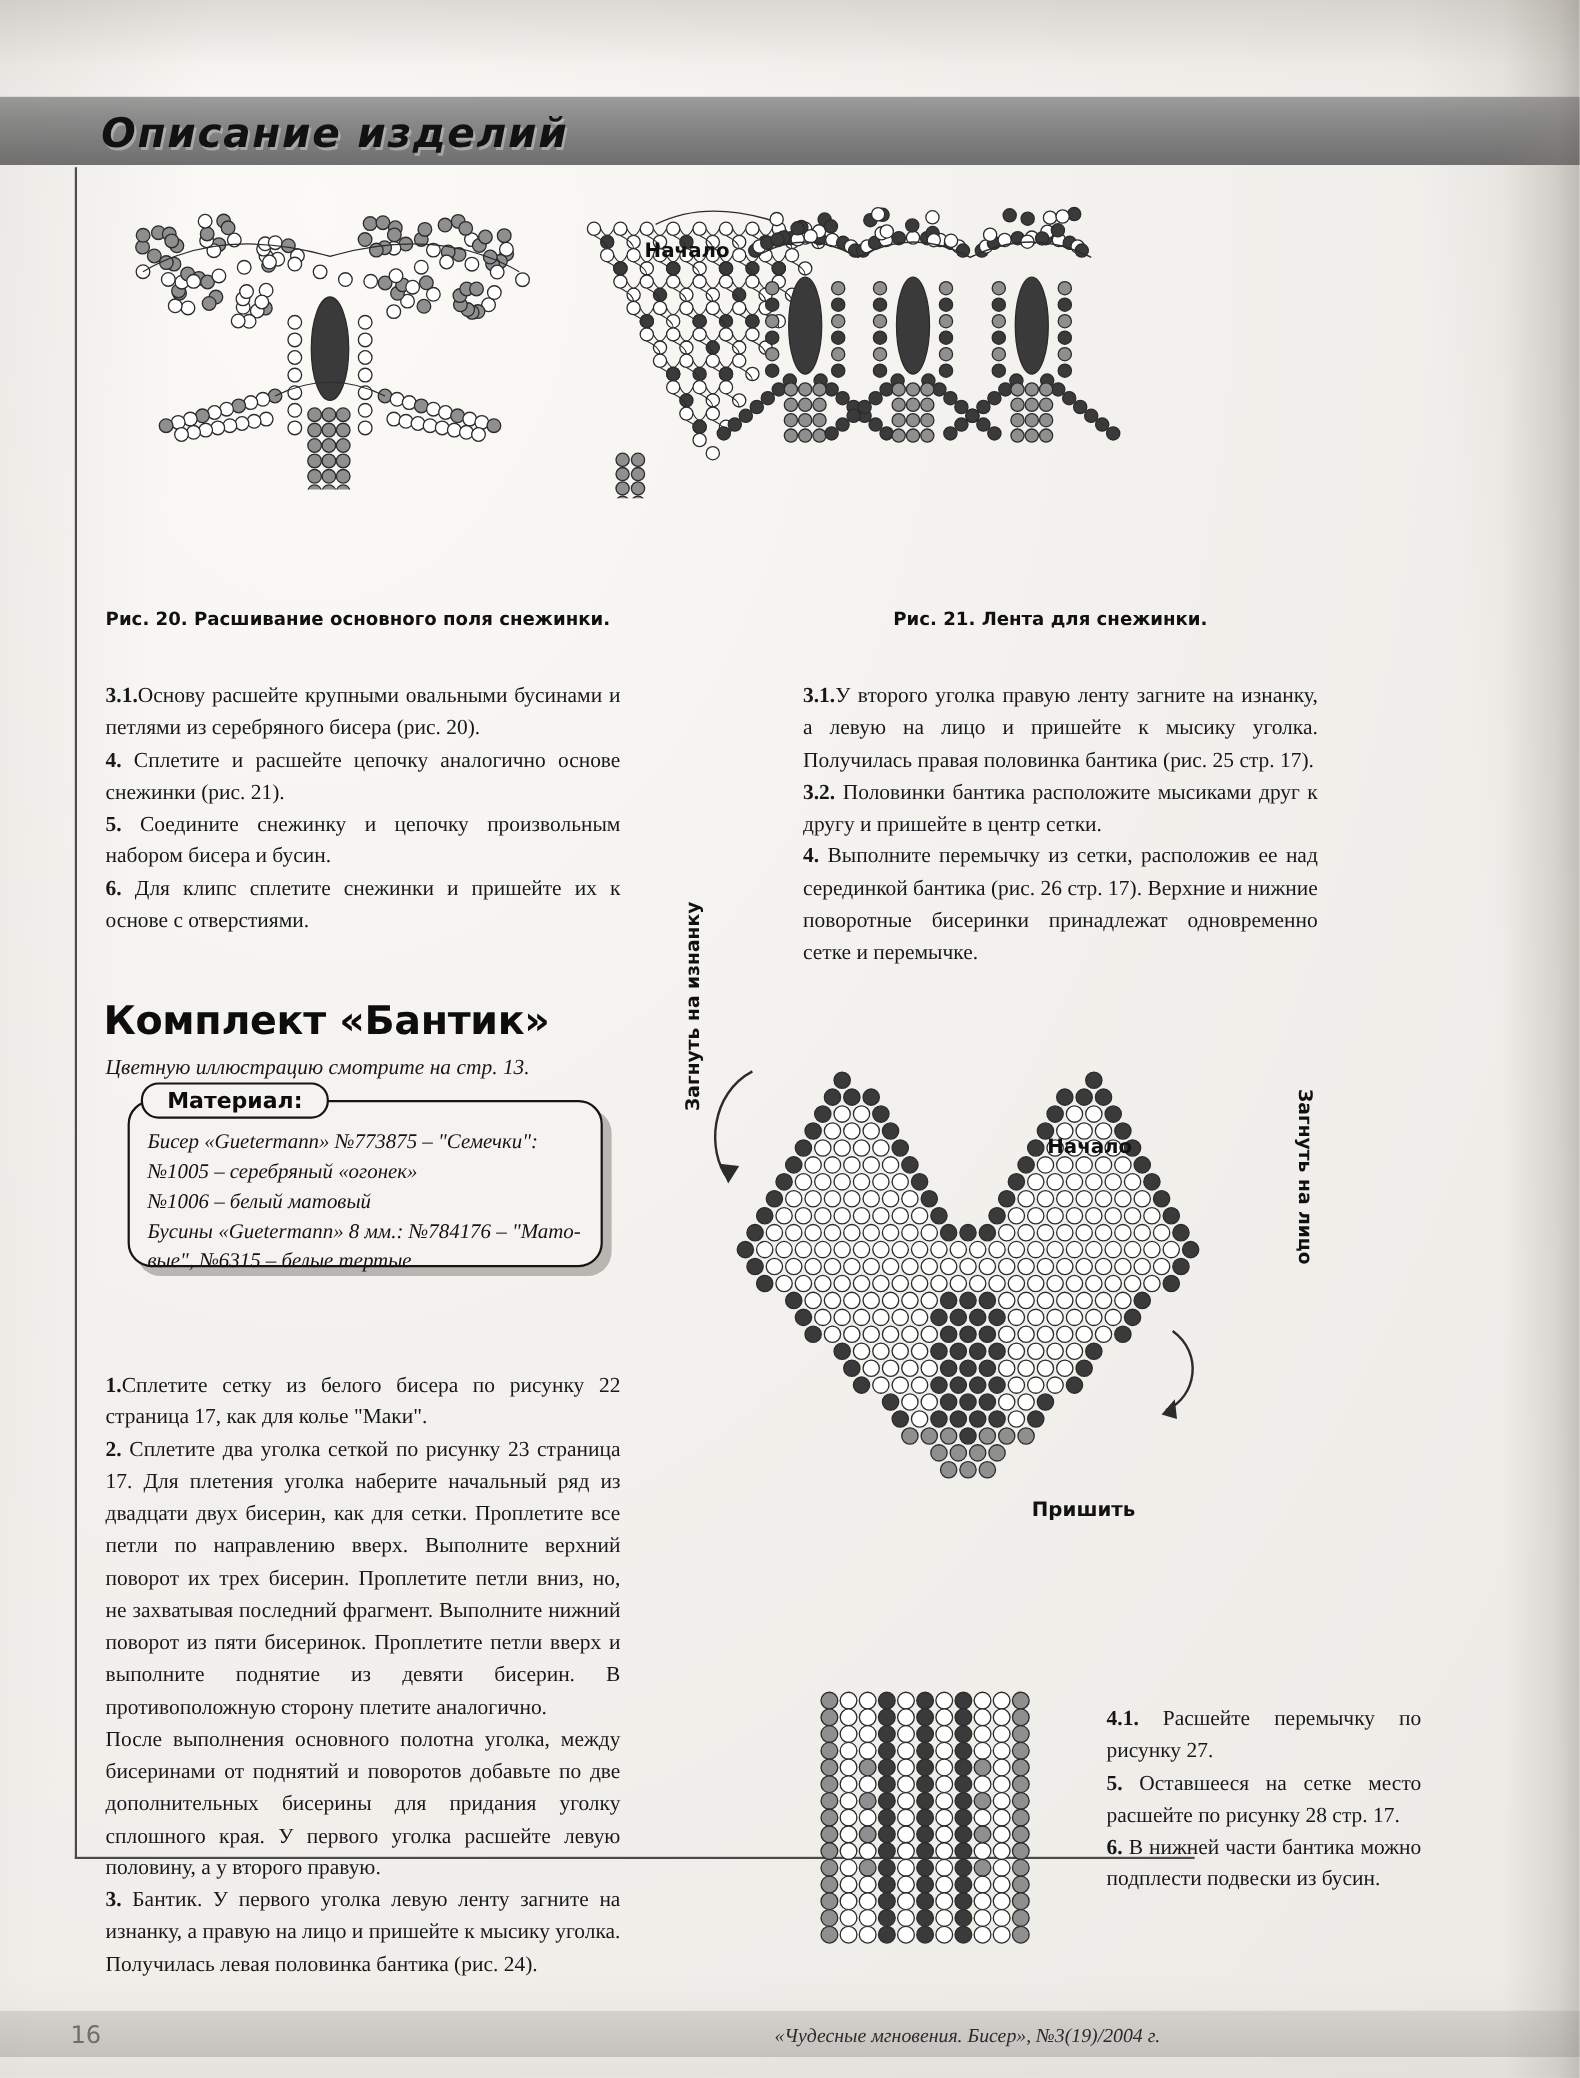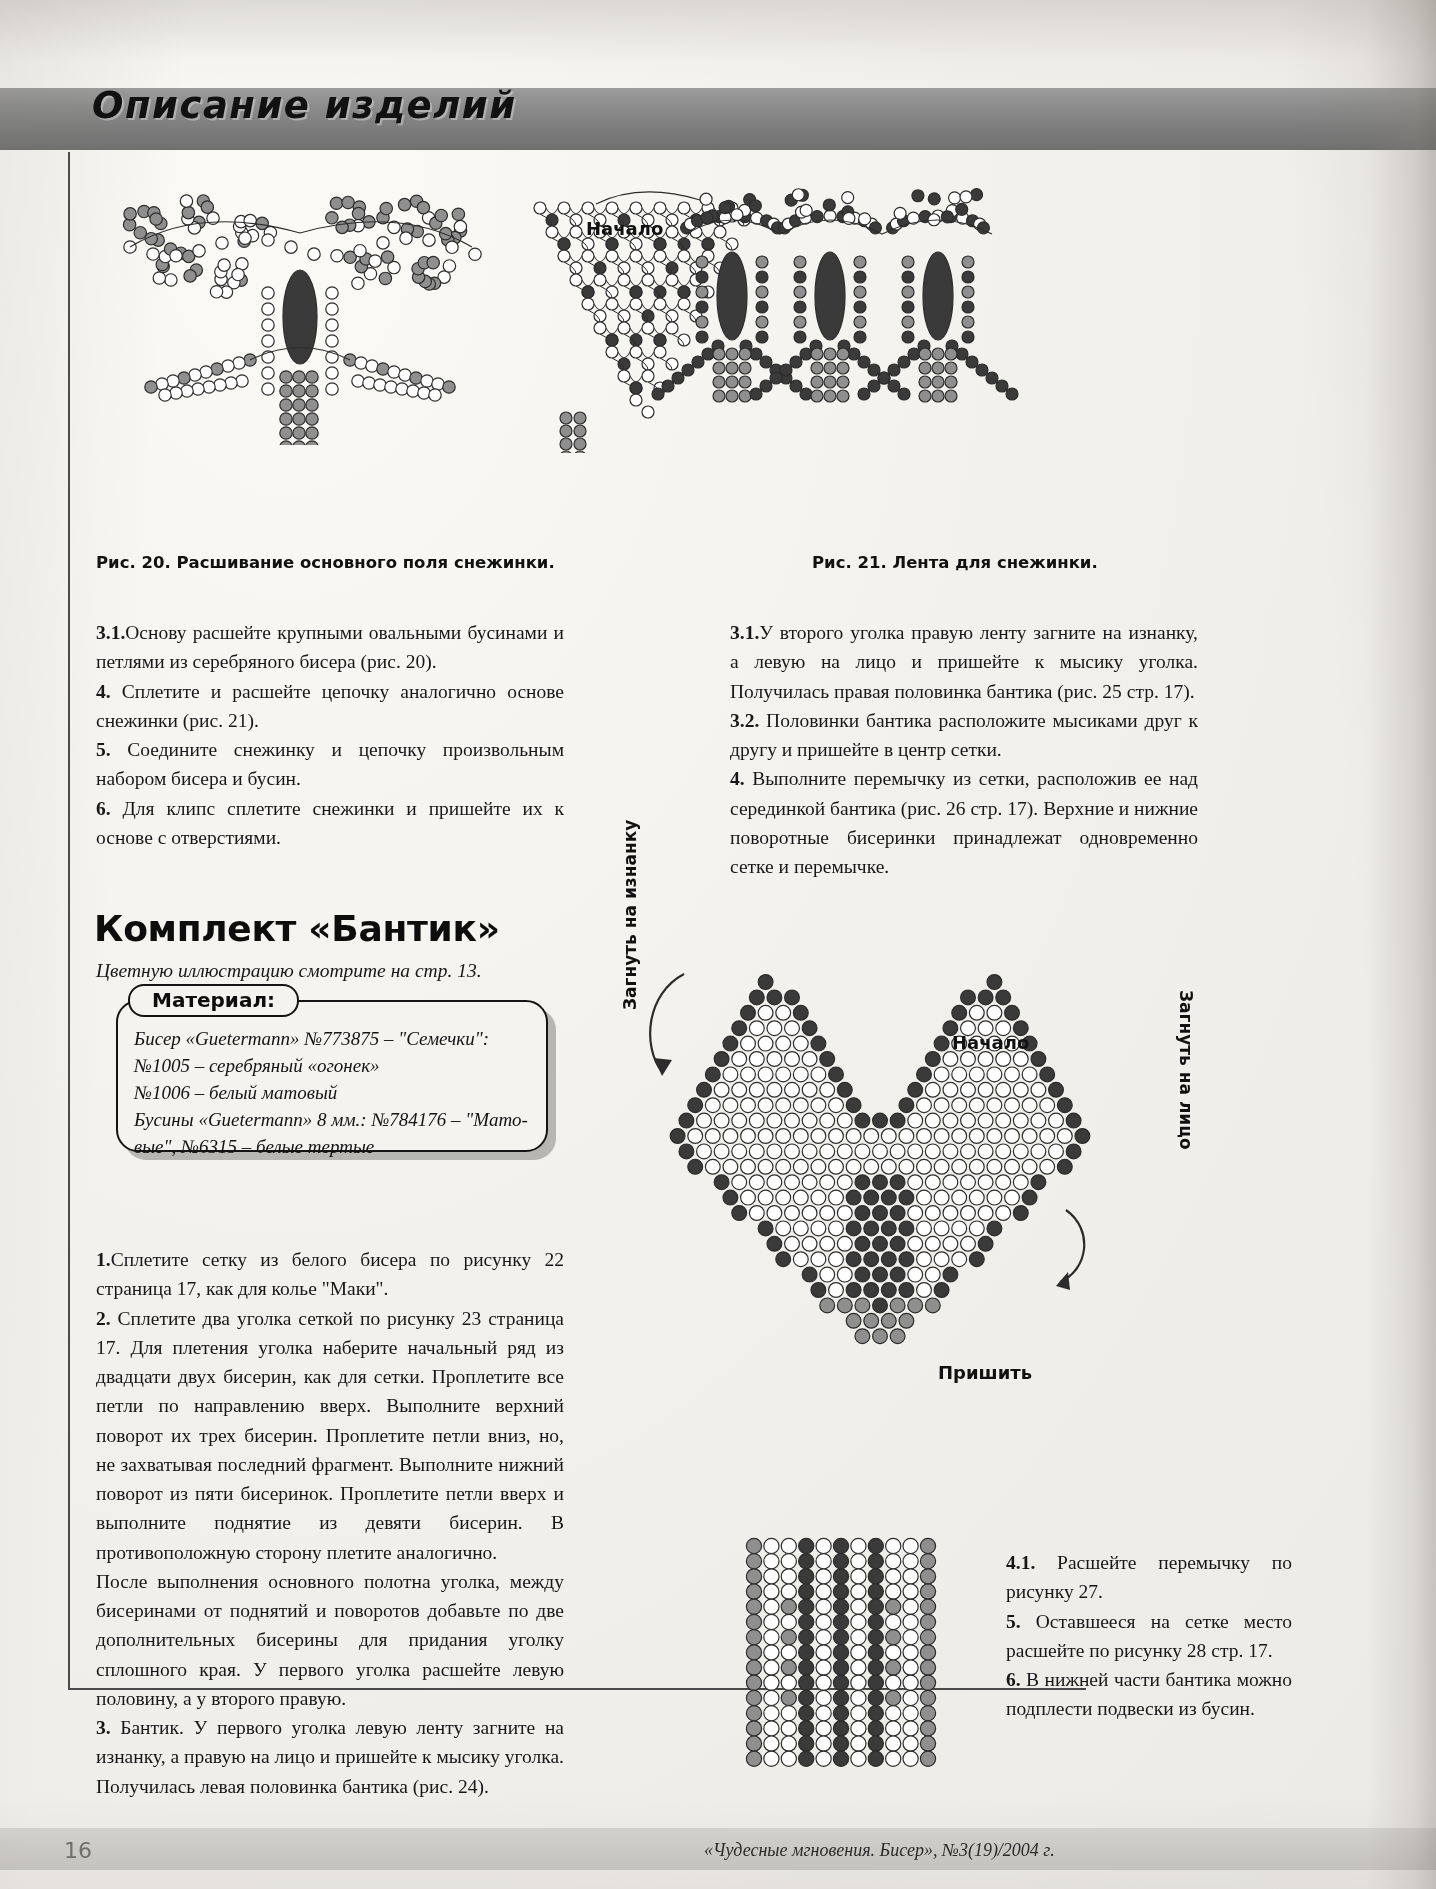--- a/index.html
+++ b/index.html
@@ -35,21 +35,21 @@
 
   
   #masthead {
     position: absolute;
     left: 0; top: 88px;
     width: 1436px; height: 62px;
     background: linear-gradient(180deg,#9d9d9d 0%,#8c8c8c 30%,#7e7e7e 62%,#6f6f6f 100%);
   }
   #masthead-title {
     position: absolute;
-    left: 92px; top: 84px;
+    left: 92px; top: 100px;
     font-family: "DejaVu Sans", sans-serif;
     font-weight: bold;
     font-style: italic;
     font-size: 37px;
     letter-spacing: 1.5px;
     color: #111;
     text-shadow: 2px 2px 0 rgba(255,255,255,.35);
     z-index: 4;
   }
 

